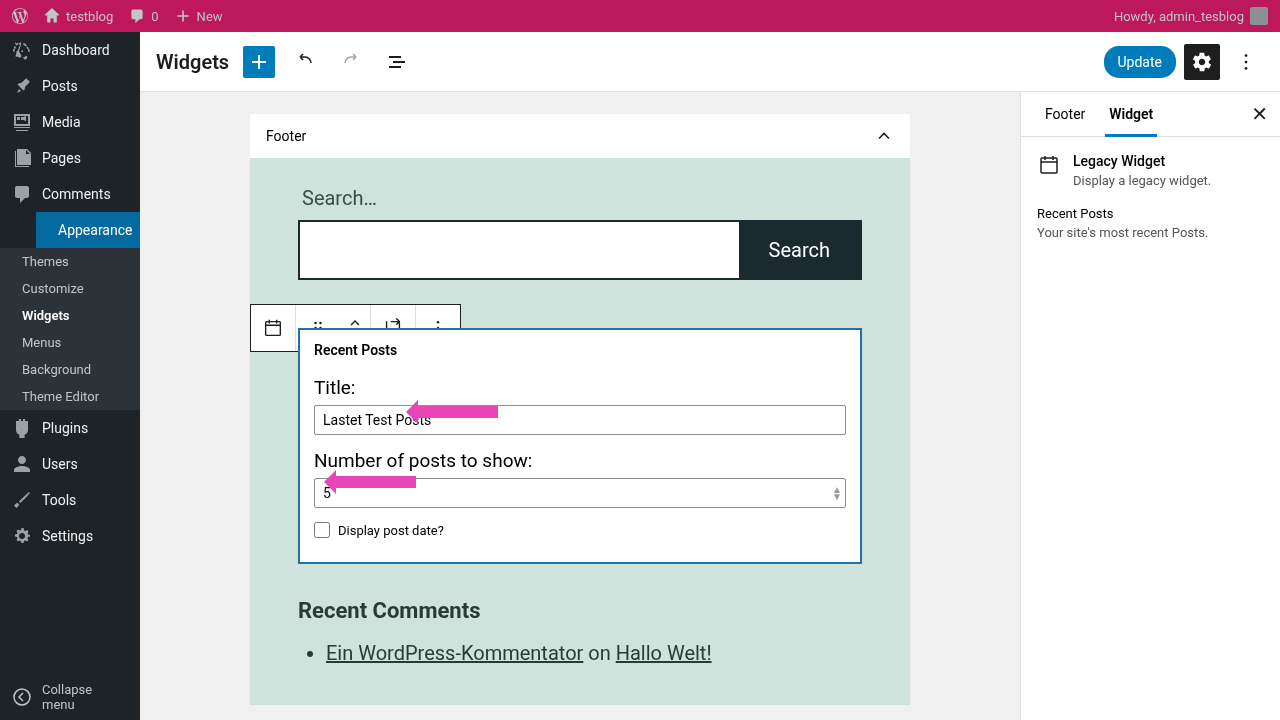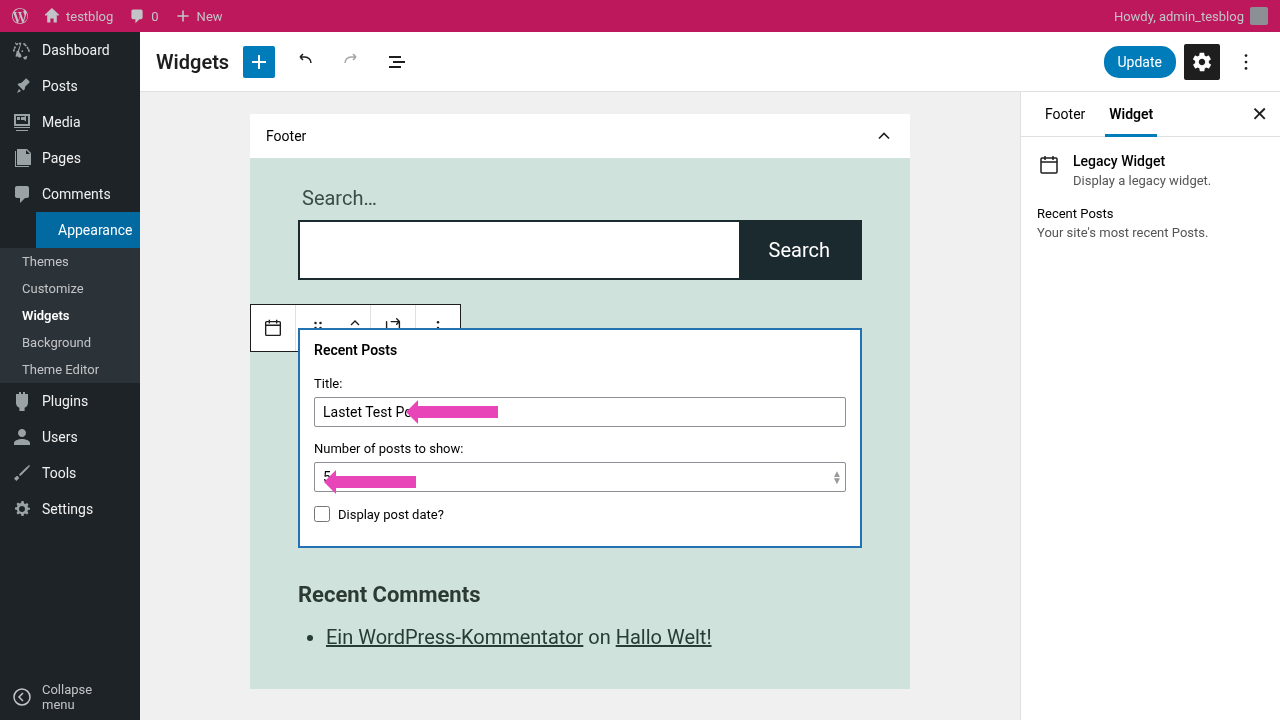--- a/index.html
+++ b/index.html
@@ -51,21 +51,21 @@
 .search-button { background: #1b2a2f; color: #fff; padding: 0 30px; font-size: 20px; display: flex; align-items: center; cursor: pointer; border: none; }
 
 .block-toolbar { display: flex; background: #fff; border: 1px solid #1e1e1e; width: fit-content; position: absolute; margin-top: -24px; margin-left: -48px; }
 .block-toolbar-group { display: flex; border-right: 1px solid #e0e0e0; }
 .block-toolbar-group:last-child { border-right: none; }
 .bt-btn { width: 44px; height: 46px; display: flex; align-items: center; justify-content: center; cursor: pointer; }
 
 .widget-card { background: #fff; border: 2px solid #2271b1; margin-top: 48px; padding-bottom: 18px; position: relative; }
 .widget-card-header { padding: 12px 14px; font-size: 14px; font-weight: 600; }
 .widget-card-body { padding: 6px 14px; }
-.field-label { font-size: 13px; margin-bottom: 6px; display: block; }
+.field-label { font-size: 19px; margin-bottom: 6px; display: block; }
 .text-input { width: 100%; border: 1px solid #8c8f94; padding: 6px 8px; font-size: 14px; background: #fff; border-radius: 2px; }
 .number-row { position: relative; }
 .spinner { position: absolute; right: 4px; top: 50%; transform: translateY(-50%); font-size: 10px; color: #999; line-height: 7px; }
 .checkbox-row { display: flex; align-items: center; gap: 8px; font-size: 13px; margin-top: 14px; }
 .checkbox-row input { width: 16px; height: 16px; }
 
 .arrow-annot { position: absolute; height: 12px; background: #e846b8; }
 .arrow-annot::before { content: ''; position: absolute; left: -12px; top: -6px; border: 12px solid transparent; border-right-color: #e846b8; border-left: none; }
 .arrow1 { top: 36px; left: 118px; width: 80px; }
 .arrow2 { top: 106px; left: 36px; width: 80px; }
@@ -164,20 +164,21 @@
     <div class="sidebar-item active">
       <svg style="fill:#fff" viewBox="0 0 20 20">
           <path d="M4 19h12L10 1 4 19zm6-14l4 12H6l4-12z"></path>
         </svg>
       <span>Appearance</span>
     </div>
     <div class="sidebar-sub">
       <div class="sidebar-sub-item">Themes</div>
       <div class="sidebar-sub-item">Customize</div>
       <div class="sidebar-sub-item active">Widgets</div>
+      <div class="sidebar-sub-item">Menus</div>
       <div class="sidebar-sub-item">Background</div>
       <div class="sidebar-sub-item">Theme Editor</div>
     </div>
     <div class="sidebar-item">
       <svg viewBox="0 0 20 20">
           <path d="M13 3V1h-2v2H9V1H7v2H4v9c0 2.2 1.4 4 3.4 4.7V20h5.2v-3.3c2-.7 3.4-2.5 3.4-4.7V3h-3z"></path>
         </svg>
       <span>Plugins</span>
     </div>
     <div class="sidebar-item">

